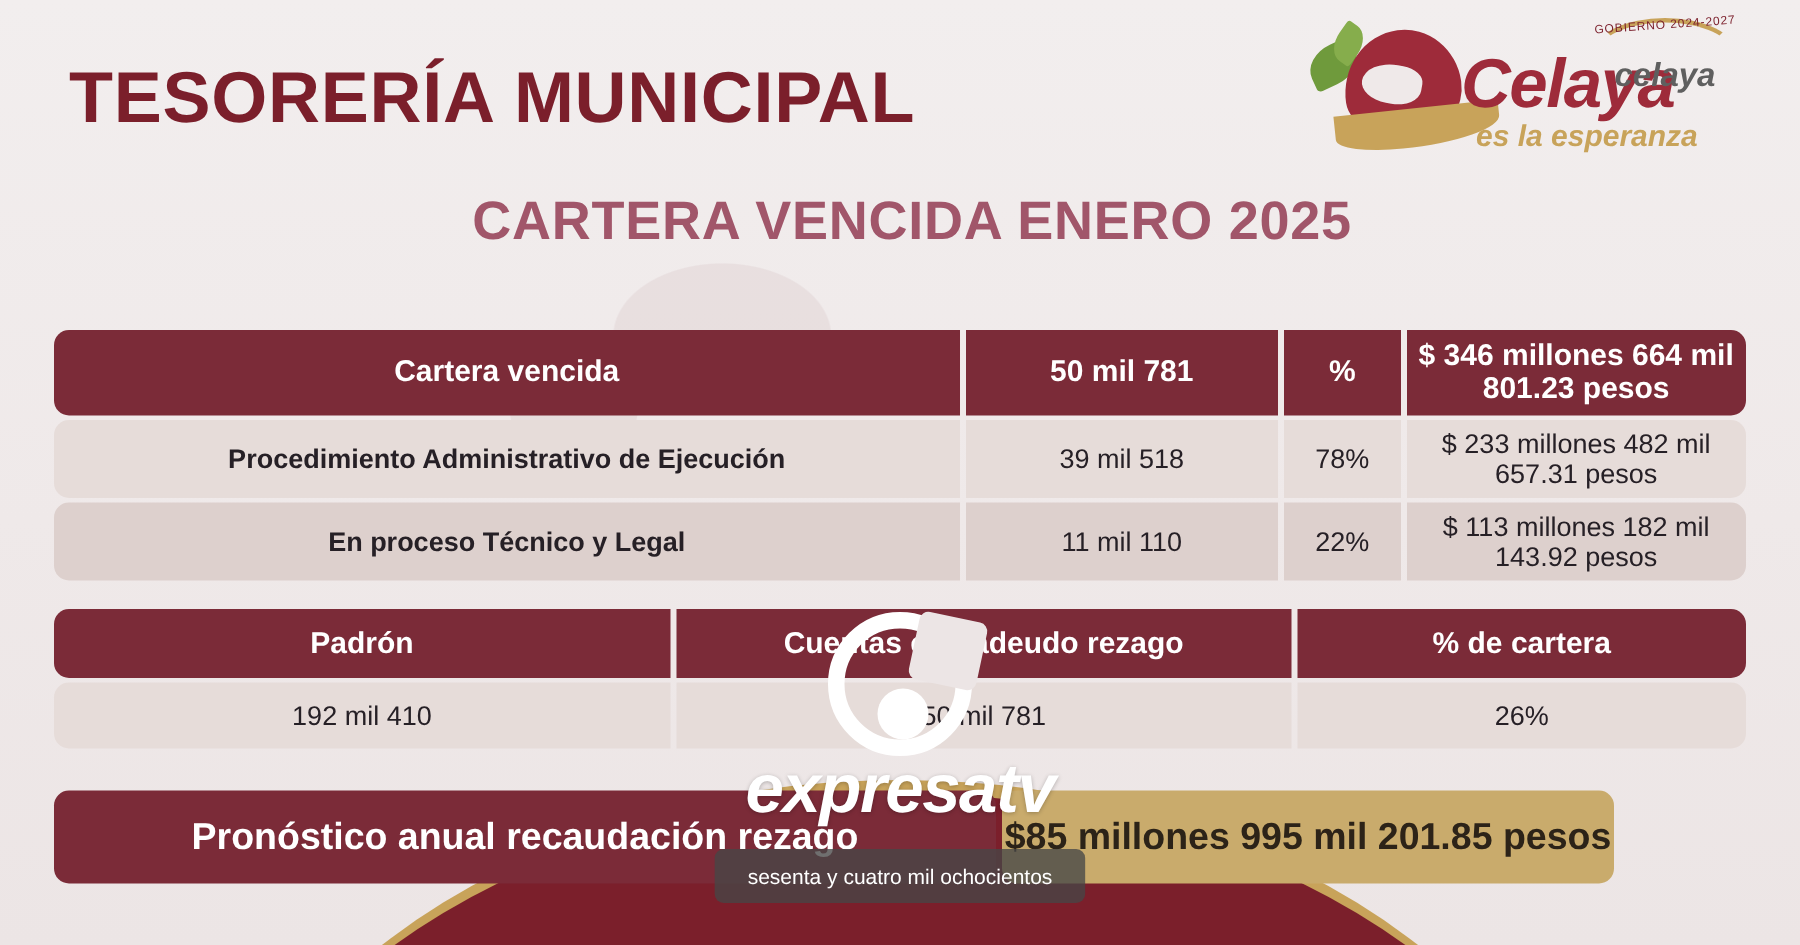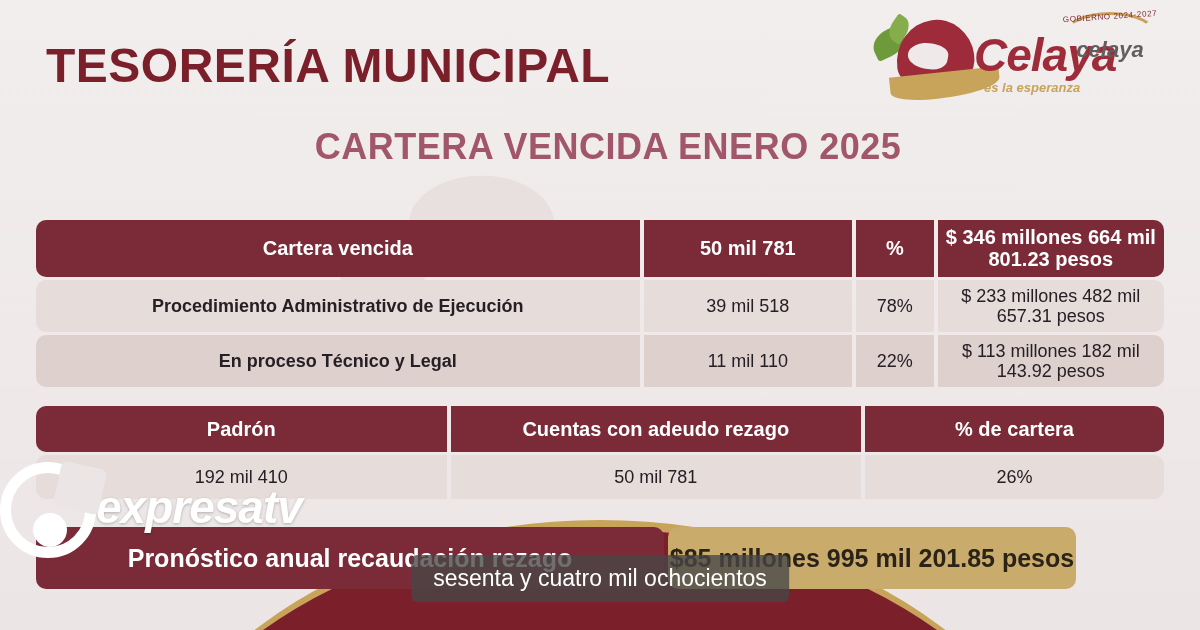--- a/index.html
+++ b/index.html
@@ -98,21 +98,21 @@
     transform: rotate(-6deg);
   }
   .logo .celaya {
     position: absolute; left: 108px; top: 18px;
     font-size: 46px; font-weight: bold; font-style: italic;
     color: #9e2b3a;
     letter-spacing: -1px;
   }
   .logo .slogan {
     position: absolute; left: 118px; top: 70px;
-    font-size: 13px; font-style: italic; font-weight: bold;
+    font-size: 20px; font-style: italic; font-weight: bold;
     color: #c8a35a;
   }
   .logo .gob {
     position: absolute; right: 0; top: 2px;
     width: 112px; height: 62px;
     text-align: center;
   }
   .logo .gob .years {
     font-size: 8px; color: #7b1f2b; letter-spacing: .6px;
     transform: rotate(-4deg);
@@ -211,21 +211,21 @@
   }
 
   .rnd-l { border-radius: 10px 0 0 10px; }
   .rnd-r { border-radius: 0 10px 10px 0; }
 
   
   .brand {
     position: absolute;
     left: 0; right: 0; bottom: 78px;
     display: flex;
-    flex-direction: row;
+    flex-direction: column;
     align-items: center;
     pointer-events: none;
   }
   .brand .ring {
     width: 96px; height: 96px;
     border-radius: 50%;
     border: 11px solid #ffffff;
     position: relative;
     margin-bottom: -6px;
   }
@@ -252,21 +252,21 @@
     letter-spacing: -1px;
     text-shadow: 0 1px 3px rgba(0,0,0,.25);
   }
 
   .caption {
     position: absolute;
     left: 50%; transform: translateX(-50%);
     bottom: 28px;
     background: rgba(70,70,70,.78);
     color: #ffffff;
-    font-size: 23px;
+    font-size: 14px;
     padding: 10px 22px;
     border-radius: 6px;
     white-space: nowrap;
   }
 </style>
 </head>
 <body>
 
 <div class="watermark"></div>
 <div class="bottom-arc"></div>

